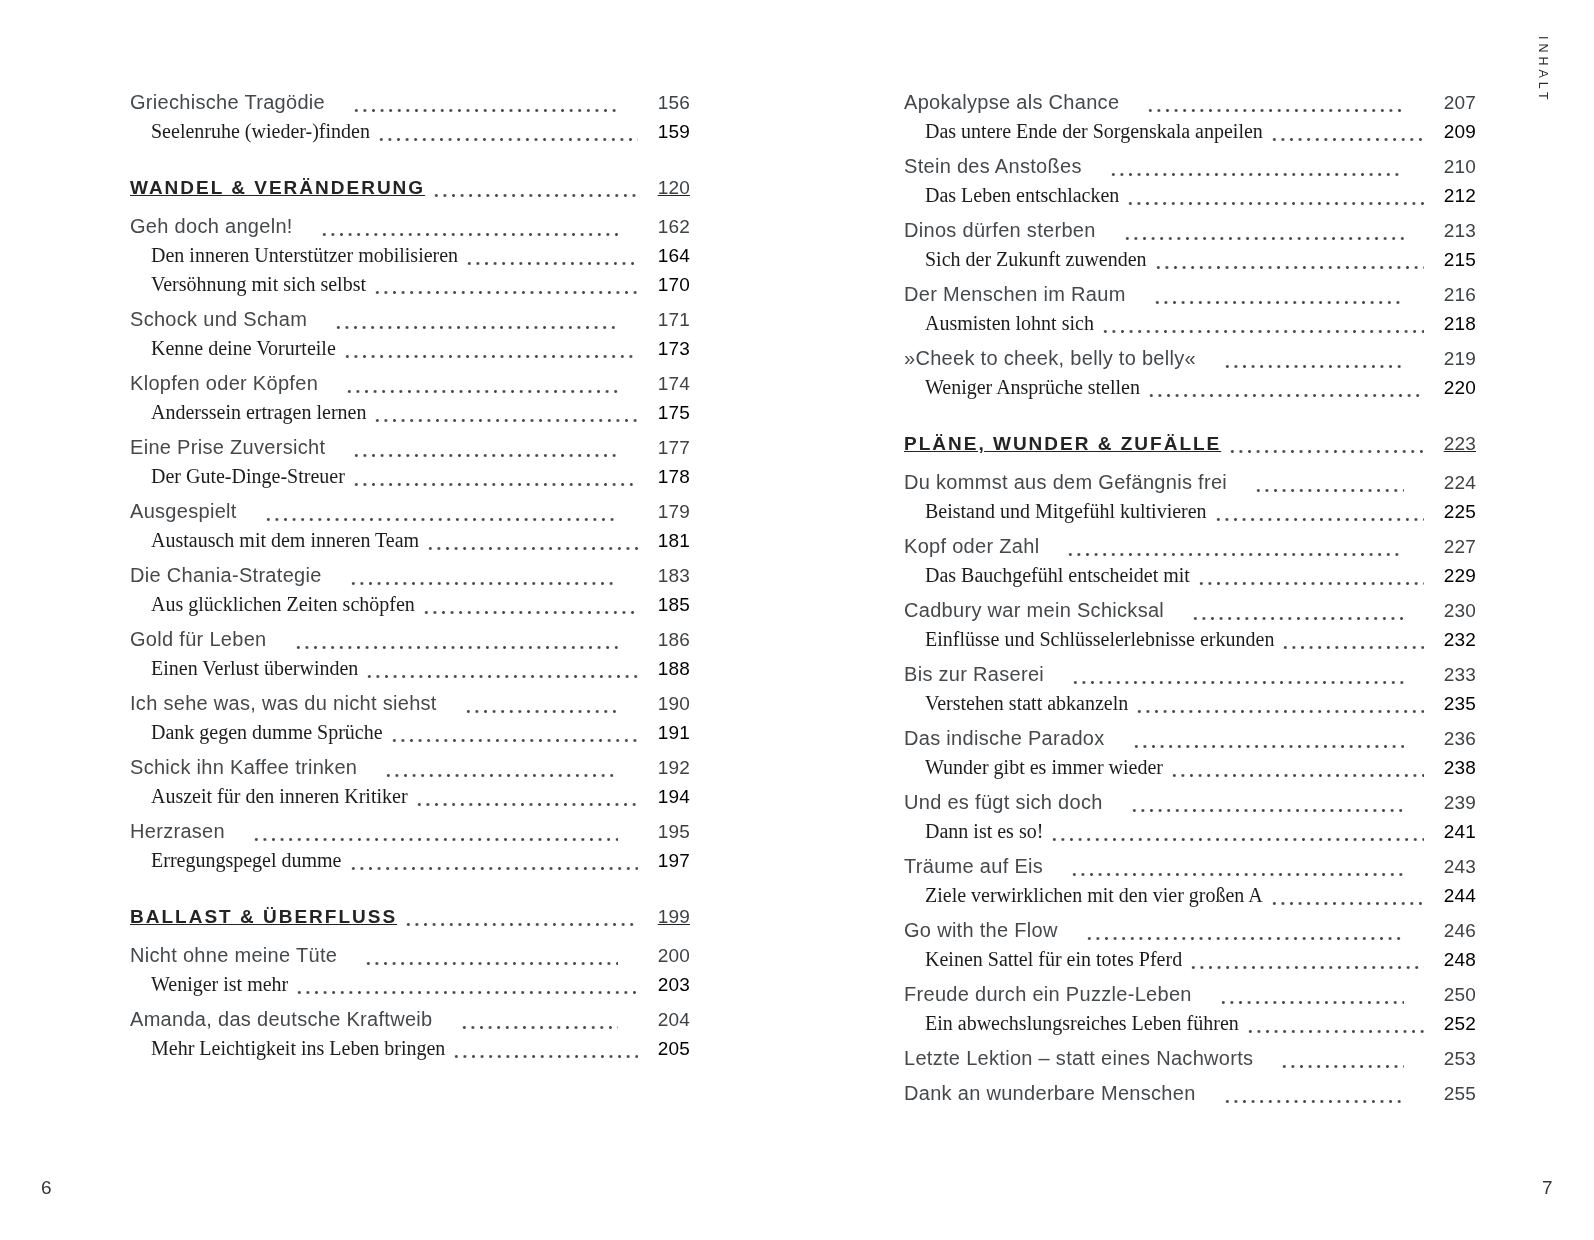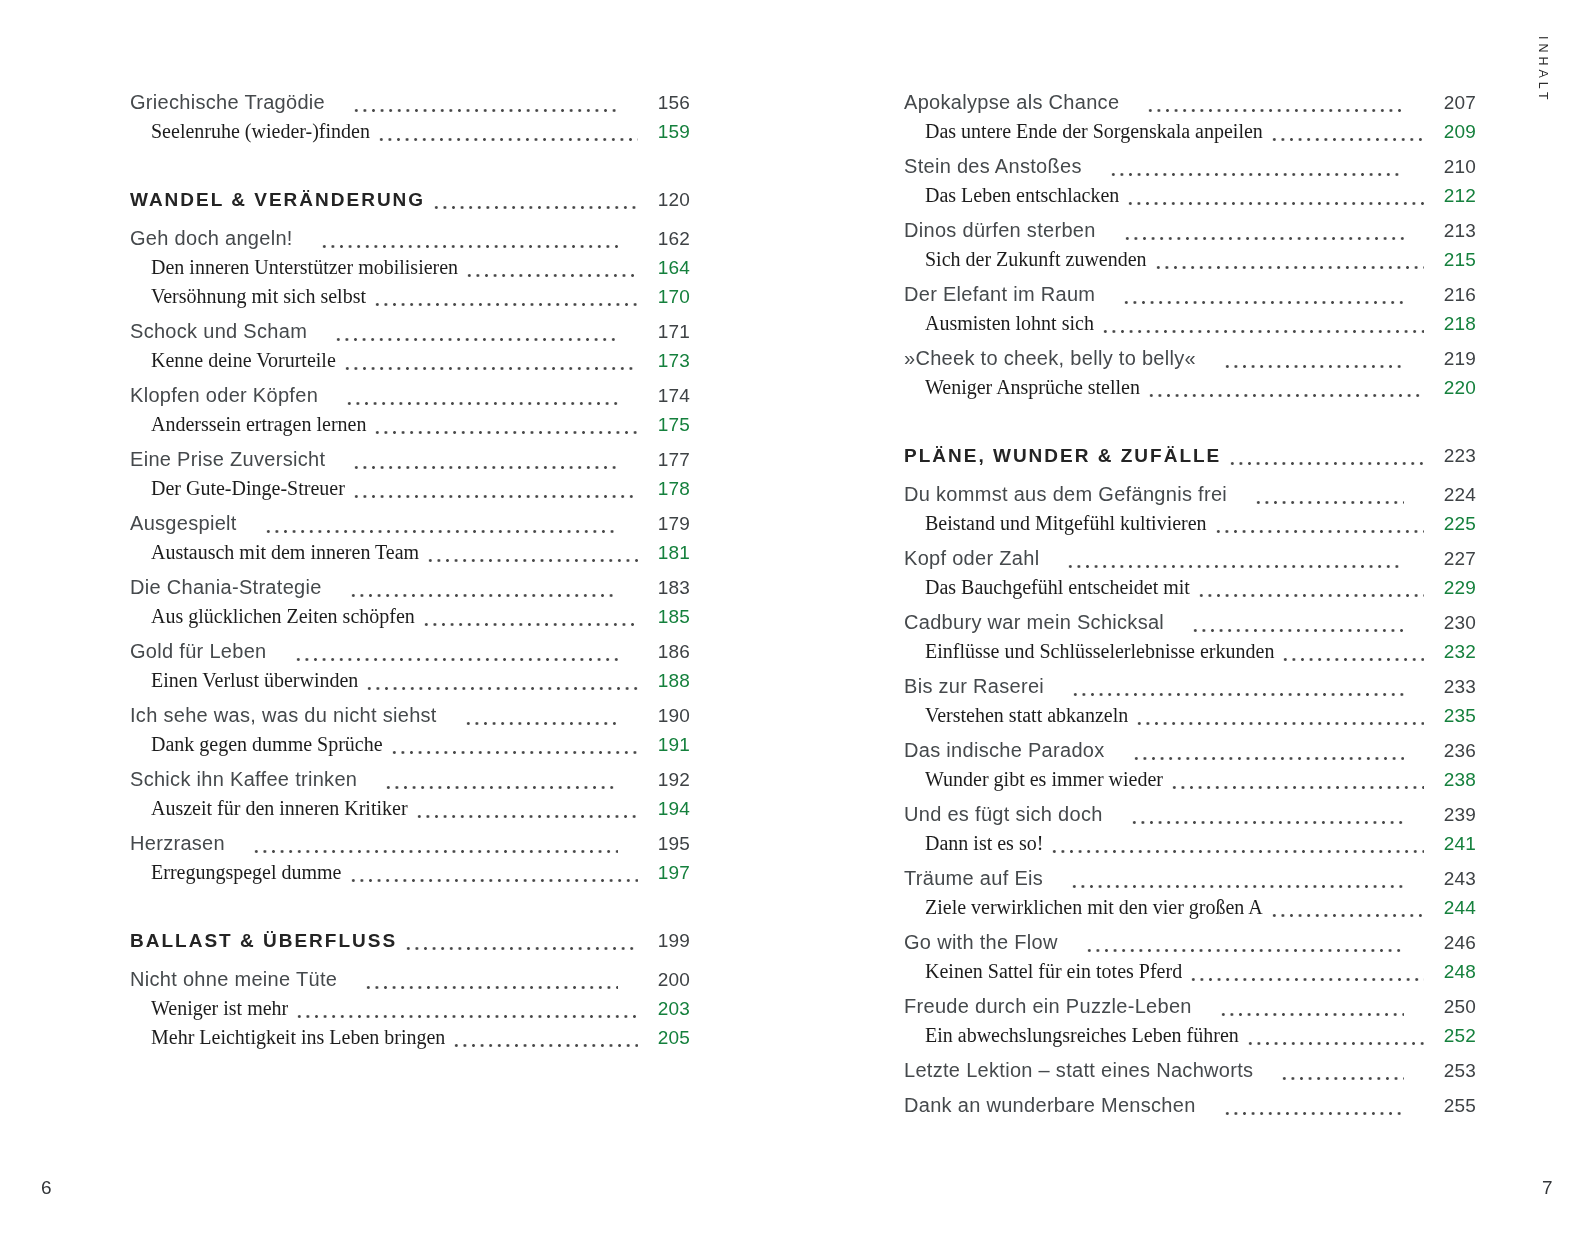--- a/index.html
+++ b/index.html
@@ -37,26 +37,27 @@
     letter-spacing: 0.3px;
     gap: 20px;
   }
   .row--sub {
     font-family: "Liberation Serif", serif;
     font-size: 20px;
     color: #1c1c1c;
     padding-left: 21px;
   }
   .row--section {
-    margin-top: 40px;
+    margin-top: 28px;
     margin-bottom: 4px;
     font-size: 19px;
     font-weight: bold;
     letter-spacing: 2px;
     color: #242424;
+    text-decoration: underline;
   }
 
   .label { white-space: nowrap; }
 
   .leader {
     flex: 1 1 auto;
     align-self: stretch;
     margin: 0 8px 0 7px;
     background-image: radial-gradient(circle, #484848 1.2px, rgba(0,0,0,0) 1.6px);
     background-size: 8.6px 5px;
@@ -68,21 +69,21 @@
   .pagenum {
     font-family: "Liberation Sans", sans-serif;
     font-size: 19px;
     font-weight: normal;
     letter-spacing: 0.2px;
     color: #3e4245;
     min-width: 44px;
     text-align: right;
     white-space: nowrap;
   }
-  .row--sub .pagenum { color: #15803d; }
+  .row--sub .pagenum { color: #000000; }
 
   .running-head {
     position: absolute;
     left: 1536px;
     top: 36px;
     writing-mode: vertical-rl;
     font-size: 12.5px;
     letter-spacing: 4px;
     color: #2c2c2c;
     font-weight: normal;
@@ -231,20 +232,25 @@
       <div class="row row--chapter">
     <span class="label">Nicht ohne meine Tüte</span>
     <span class="leader"></span>
     <span class="pagenum">200</span>
   </div>
       <div class="row row--sub">
     <span class="label">Weniger ist mehr</span>
     <span class="leader"></span>
     <span class="pagenum">203</span>
   </div>
+      <div class="row row--chapter">
+    <span class="label">Amanda, das deutsche Kraftweib</span>
+    <span class="leader"></span>
+    <span class="pagenum">204</span>
+  </div>
       <div class="row row--sub">
     <span class="label">Mehr Leichtigkeit ins Leben bringen</span>
     <span class="leader"></span>
     <span class="pagenum">205</span>
   </div>
     </div>
 
   <div class="toc-col toc-col--right" id="col-right">
       <div class="row row--chapter">
     <span class="label">Apokalypse als Chance</span>
@@ -270,21 +276,21 @@
     <span class="label">Dinos dürfen sterben</span>
     <span class="leader"></span>
     <span class="pagenum">213</span>
   </div>
       <div class="row row--sub">
     <span class="label">Sich der Zukunft zuwenden</span>
     <span class="leader"></span>
     <span class="pagenum">215</span>
   </div>
       <div class="row row--chapter">
-    <span class="label">Der Elefant im Raum</span>
+    <span class="label">Der Menschen im Raum</span>
     <span class="leader"></span>
     <span class="pagenum">216</span>
   </div>
       <div class="row row--sub">
     <span class="label">Ausmisten lohnt sich</span>
     <span class="leader"></span>
     <span class="pagenum">218</span>
   </div>
       <div class="row row--chapter">
     <span class="label">»Cheek to cheek, belly to belly«</span>

